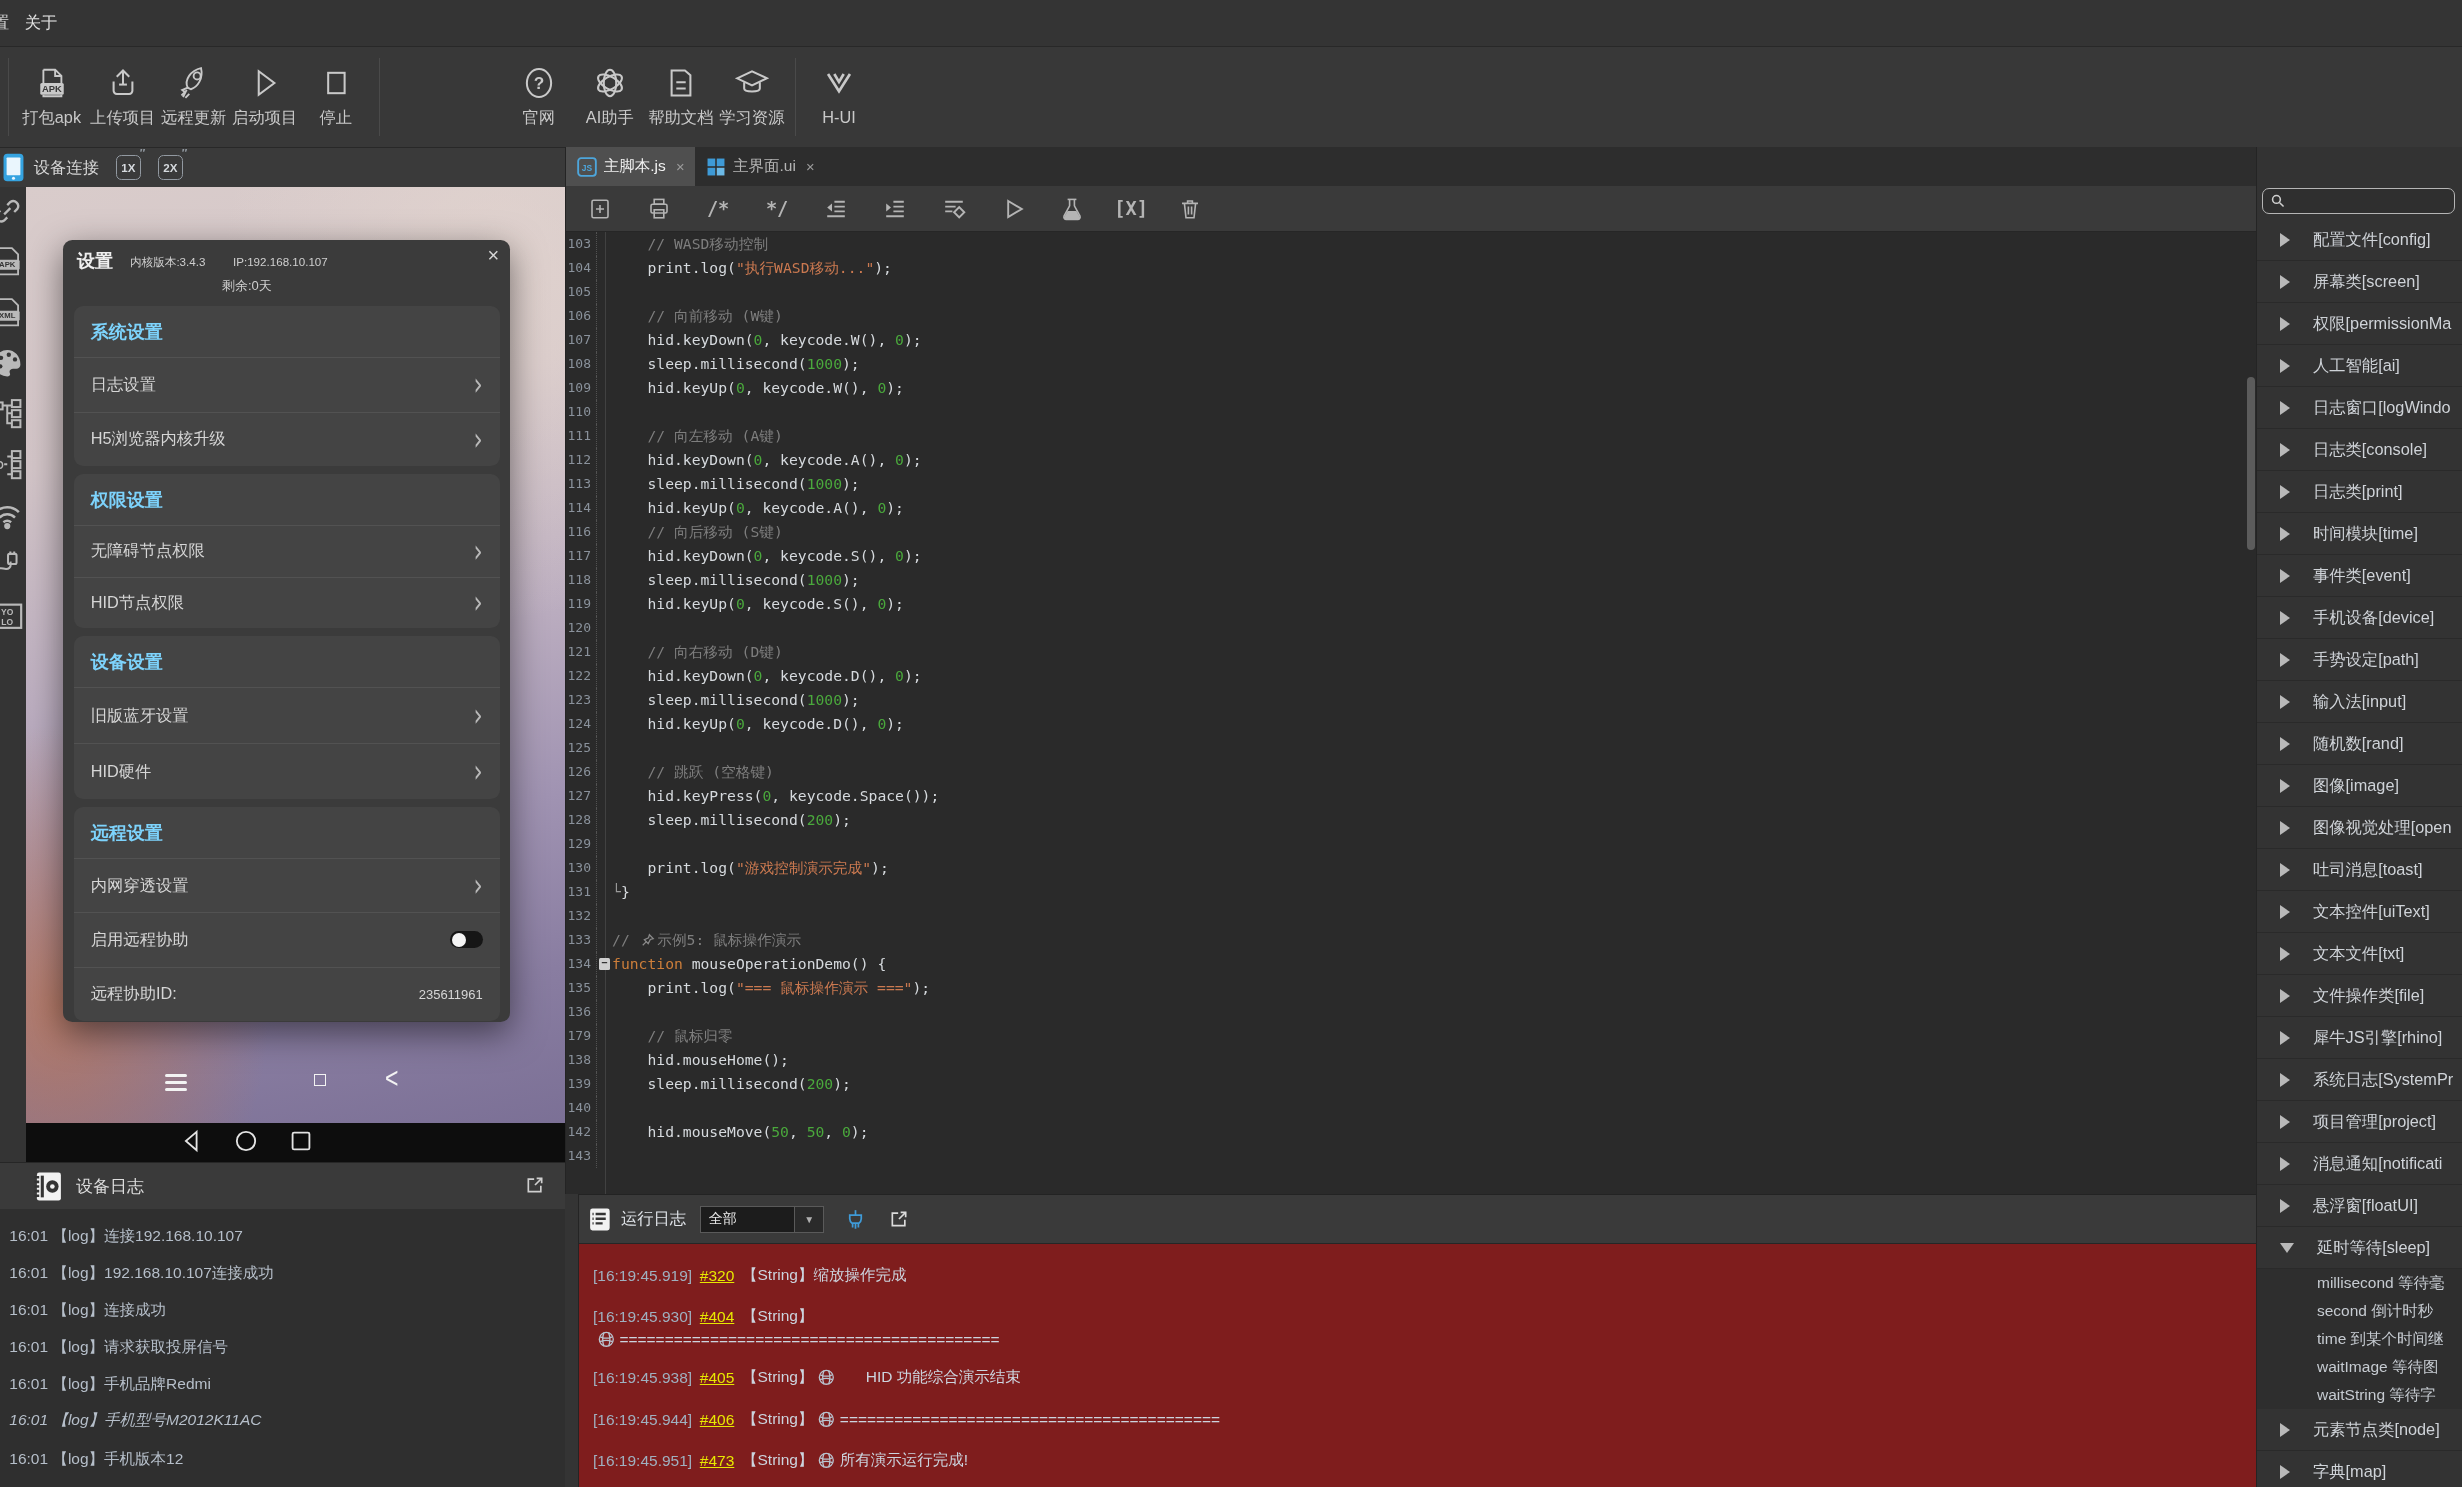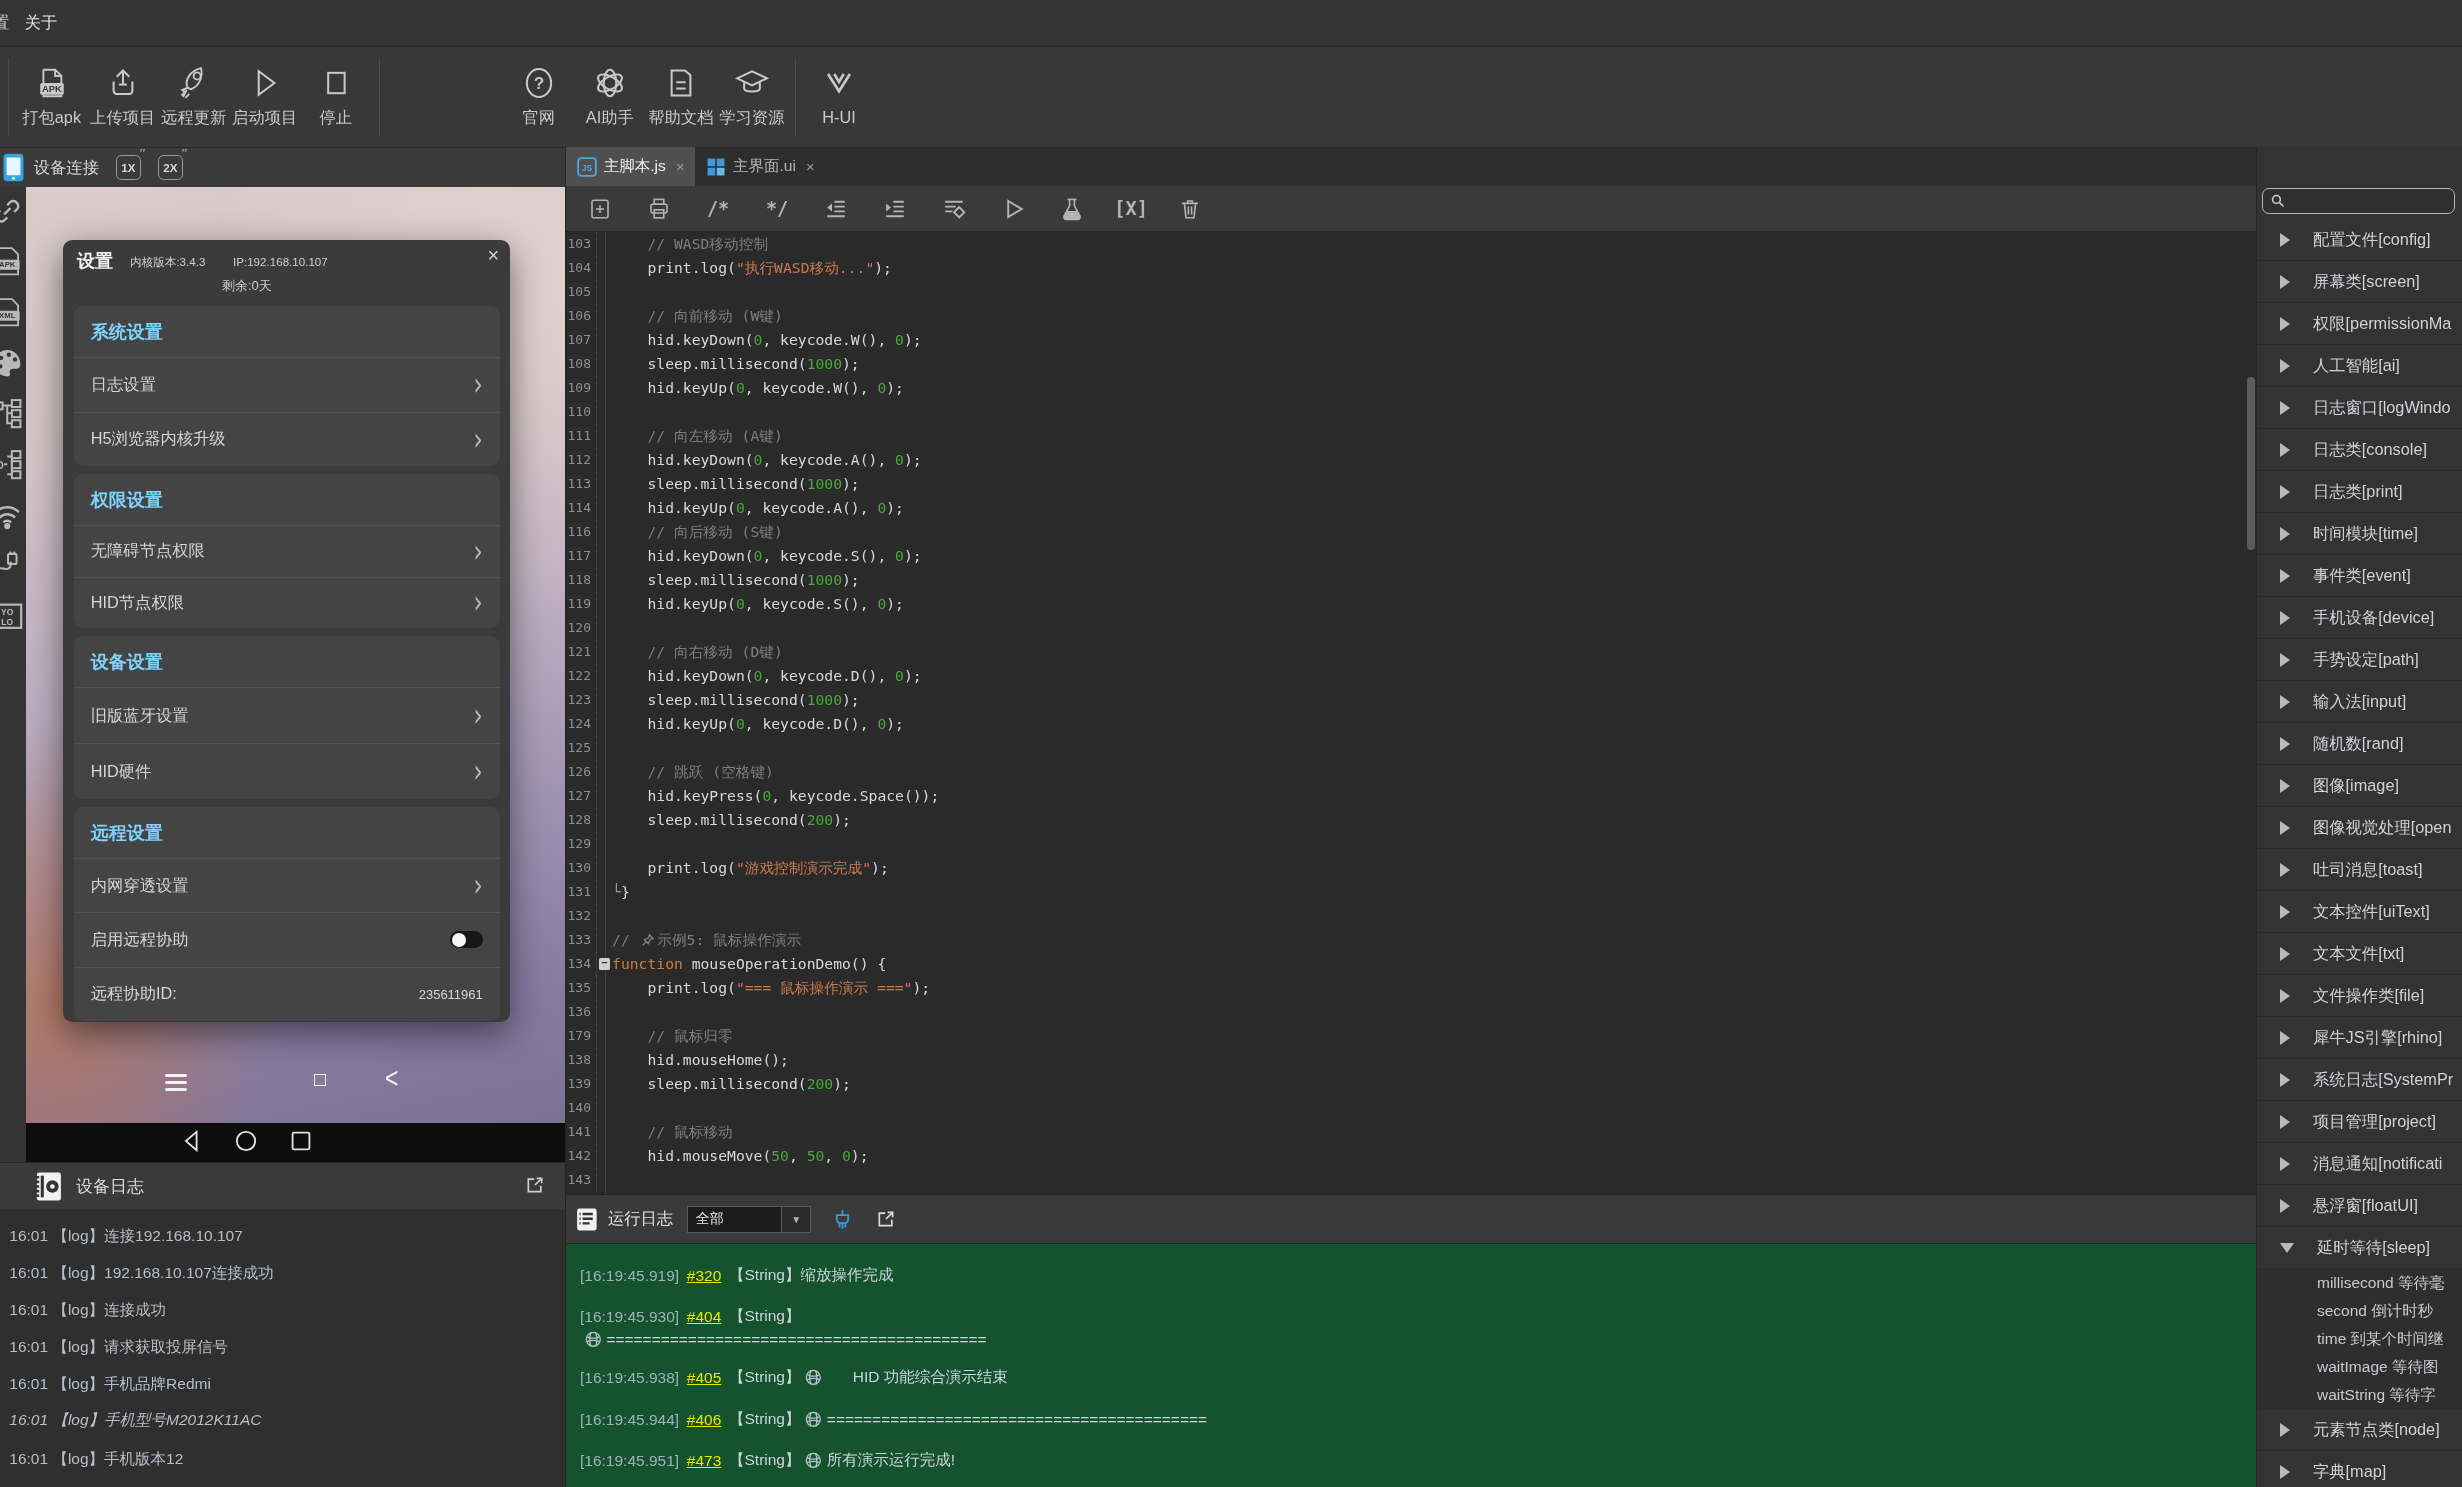--- a/index.html
+++ b/index.html
@@ -102,21 +102,21 @@
   .foldcol{width:15.5px;flex-shrink:0;display:flex;align-items:center;justify-content:center}
   .fold-box{width:11.6px;height:11.6px;background:#cfcfcf;color:#2a2a2a;font-size:10px;line-height:10.8px;text-align:center;border-radius:1.5px;font-weight:bold}
   .ct{white-space:pre}
   .tok-pl{color:#d6dade}.tok-cm{color:#7e7e7e}.tok-st{color:#cb7950}.tok-nm{color:#4aa83c}
   .tok-kw{color:#cd7e3a}.tok-fold{color:#9a9a9a}
   .pin-ic{display:inline-block;width:14px;height:14px;vertical-align:-2.3px;color:#8a8a8a;margin:0 2.3px}
   .pin-ic svg{width:14px;height:14px}
   .ed-scroll{position:absolute;right:2.3px;top:145px;width:7.7px;height:173px;background:#5c5c5c;border-radius:3.9px}
 
   
-  .runlog{position:absolute;left:565px;top:1194px;width:1691px;height:293px;background:#14532d;
+  .runlog{position:absolute;left:578px;top:1194px;width:1691px;height:293px;background:#7f1d1d;
     border-left:0.8px solid #242424;border-top:1.5px solid #232323;box-sizing:border-box}
   .rl-header{height:48px;background:#3a3a3a;display:flex;align-items:center;border-bottom:0.8px solid #262626}
   .rl-hicon{width:25px;height:25px;margin-left:7.7px}
   .rl-hicon svg{width:25px;height:25px}
   .rl-title{font-size:16.3px;color:#dfe3e8;margin-left:9.3px}
   .rl-select{margin-left:14px;width:122px;height:25px;background:#1c1c1c;border:0.8px solid #5a5a5a;display:flex;align-items:center}
   .rl-select .val{flex:1;padding-left:7.7px;font-size:14px;color:#e8e8e8}
   .rl-select .arrow{width:28px;height:100%;border-left:0.8px solid #5a5a5a;display:flex;align-items:center;justify-content:center;
     font-size:10px;color:#b0b0b0;background:#2a2a2a}
   .rl-brush{width:23px;height:23px;margin-left:20px;color:#3f9bd8}
@@ -753,25 +753,20 @@
           <span class="ln">139</span>
           <span class="foldcol"></span>
           <span class="ct"><span class="tok-pl">    sleep.millisecond(</span><span class="tok-nm">200</span><span class="tok-pl">);</span></span>
         </div>
         <div class="code-line">
           <span class="ln">140</span>
           <span class="foldcol"></span>
           <span class="ct"></span>
         </div>
         <div class="code-line">
-          <span class="ln">141</span>
-          <span class="foldcol"></span>
-          <span class="ct"><span class="tok-cm">    // 鼠标移动</span></span>
-        </div>
-        <div class="code-line">
           <span class="ln">142</span>
           <span class="foldcol"></span>
           <span class="ct"><span class="tok-pl">    hid.mouseMove(</span><span class="tok-nm">50</span><span class="tok-pl">, </span><span class="tok-nm">50</span><span class="tok-pl">, </span><span class="tok-nm">0</span><span class="tok-pl">);</span></span>
         </div>
         <div class="code-line">
           <span class="ln">143</span>
           <span class="foldcol"></span>
           <span class="ct"></span>
         </div>
       </div>

